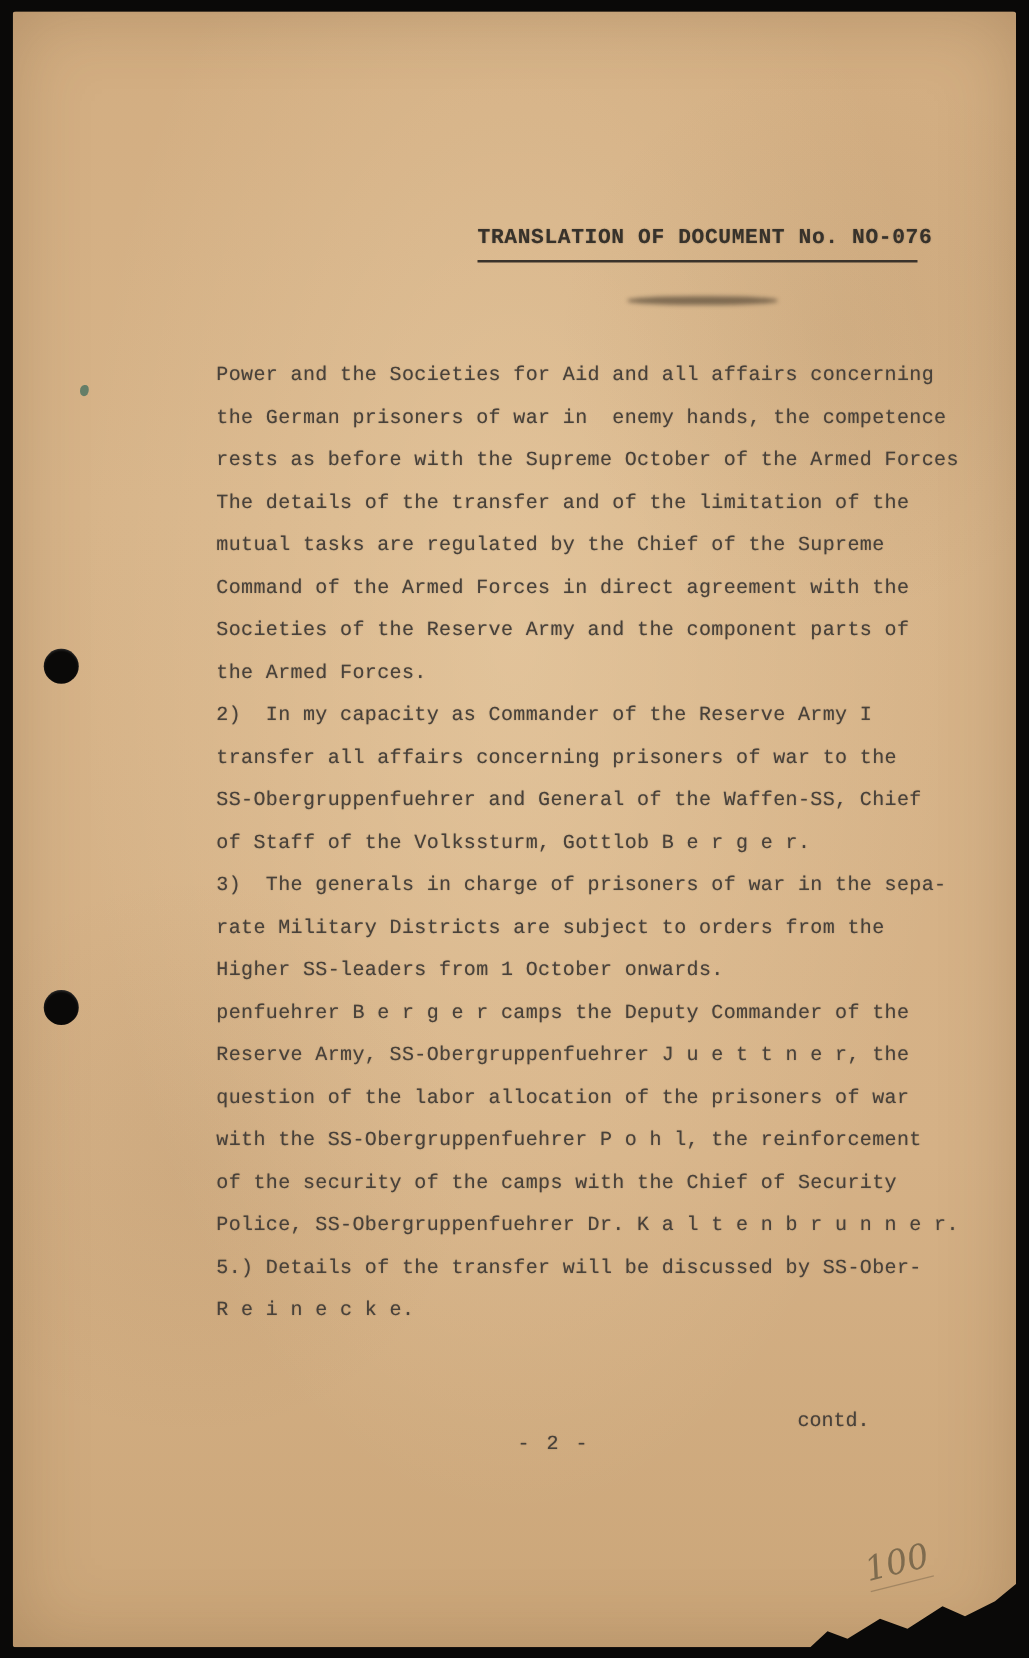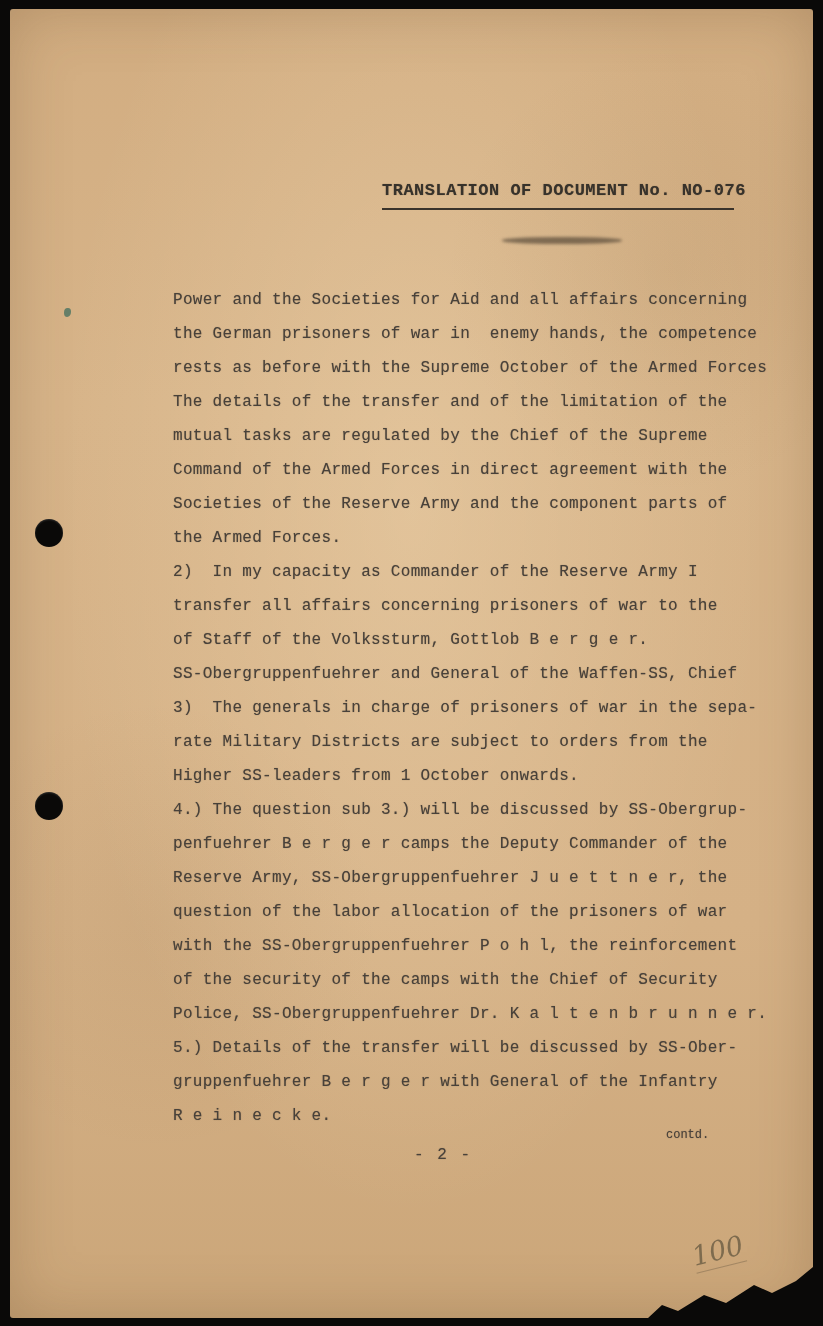--- a/index.html
+++ b/index.html
@@ -92,24 +92,23 @@
     line-height: 34px;
     letter-spacing: 0.3px;
     color: #48413a;
     text-shadow: 0 0 1px rgba(60, 50, 40, 0.45);
   }
   .body > div { white-space: pre; }
   .contd {
     position: absolute;
     left: 628px;
     top: 1119px;
-    font-size: 12px;
+    font-size: 16px;
     color: #48413a;
     text-shadow: 0 0 1px rgba(60, 50, 40, 0.45);
-    margin-left: 28px;
   }
   .page-number {
     position: absolute;
     left: 404px;
     top: 1137px;
     font-size: 16px;
     letter-spacing: 2px;
     color: #48413a;
     text-shadow: 0 0 1px rgba(60, 50, 40, 0.45);
   }
@@ -146,34 +145,32 @@
         <div>Power and the Societies for Aid and all affairs concerning</div>
         <div>the German prisoners of war in  enemy hands, the competence</div>
         <div>rests as before with the Supreme October of the Armed Forces</div>
         <div>The details of the transfer and of the limitation of the</div>
         <div>mutual tasks are regulated by the Chief of the Supreme</div>
         <div>Command of the Armed Forces in direct agreement with the</div>
         <div>Societies of the Reserve Army and the component parts of</div>
         <div>the Armed Forces.</div>
         <div>2)  In my capacity as Commander of the Reserve Army I</div>
         <div>transfer all affairs concerning prisoners of war to the</div>
+        <div>SS-Obergruppenfuehrer and General of the Waffen-SS, Chief</div>
         <div>of Staff of the Volkssturm, Gottlob B e r g e r.</div>
-        <div>SS-Obergruppenfuehrer and General of the Waffen-SS, Chief</div>
         <div>3)  The generals in charge of prisoners of war in the sepa-</div>
         <div>rate Military Districts are subject to orders from the</div>
         <div>Higher SS-leaders from 1 October onwards.</div>
-        <div>4.) The question sub 3.) will be discussed by SS-Obergrup-</div>
         <div>penfuehrer B e r g e r camps the Deputy Commander of the</div>
         <div>Reserve Army, SS-Obergruppenfuehrer J u e t t n e r, the</div>
         <div>question of the labor allocation of the prisoners of war</div>
         <div>with the SS-Obergruppenfuehrer P o h l, the reinforcement</div>
         <div>of the security of the camps with the Chief of Security</div>
         <div>Police, SS-Obergruppenfuehrer Dr. K a l t e n b r u n n e r.</div>
         <div>5.) Details of the transfer will be discussed by SS-Ober-</div>
-        <div>gruppenfuehrer B e r g e r with General of the Infantry</div>
         <div>R e i n e c k e.</div>
       </div>
 
     <div class="contd">contd.</div>
 
     <div class="page-number">- 2 -</div>
 
     <div class="handwritten">100</div>
 
   </div>

